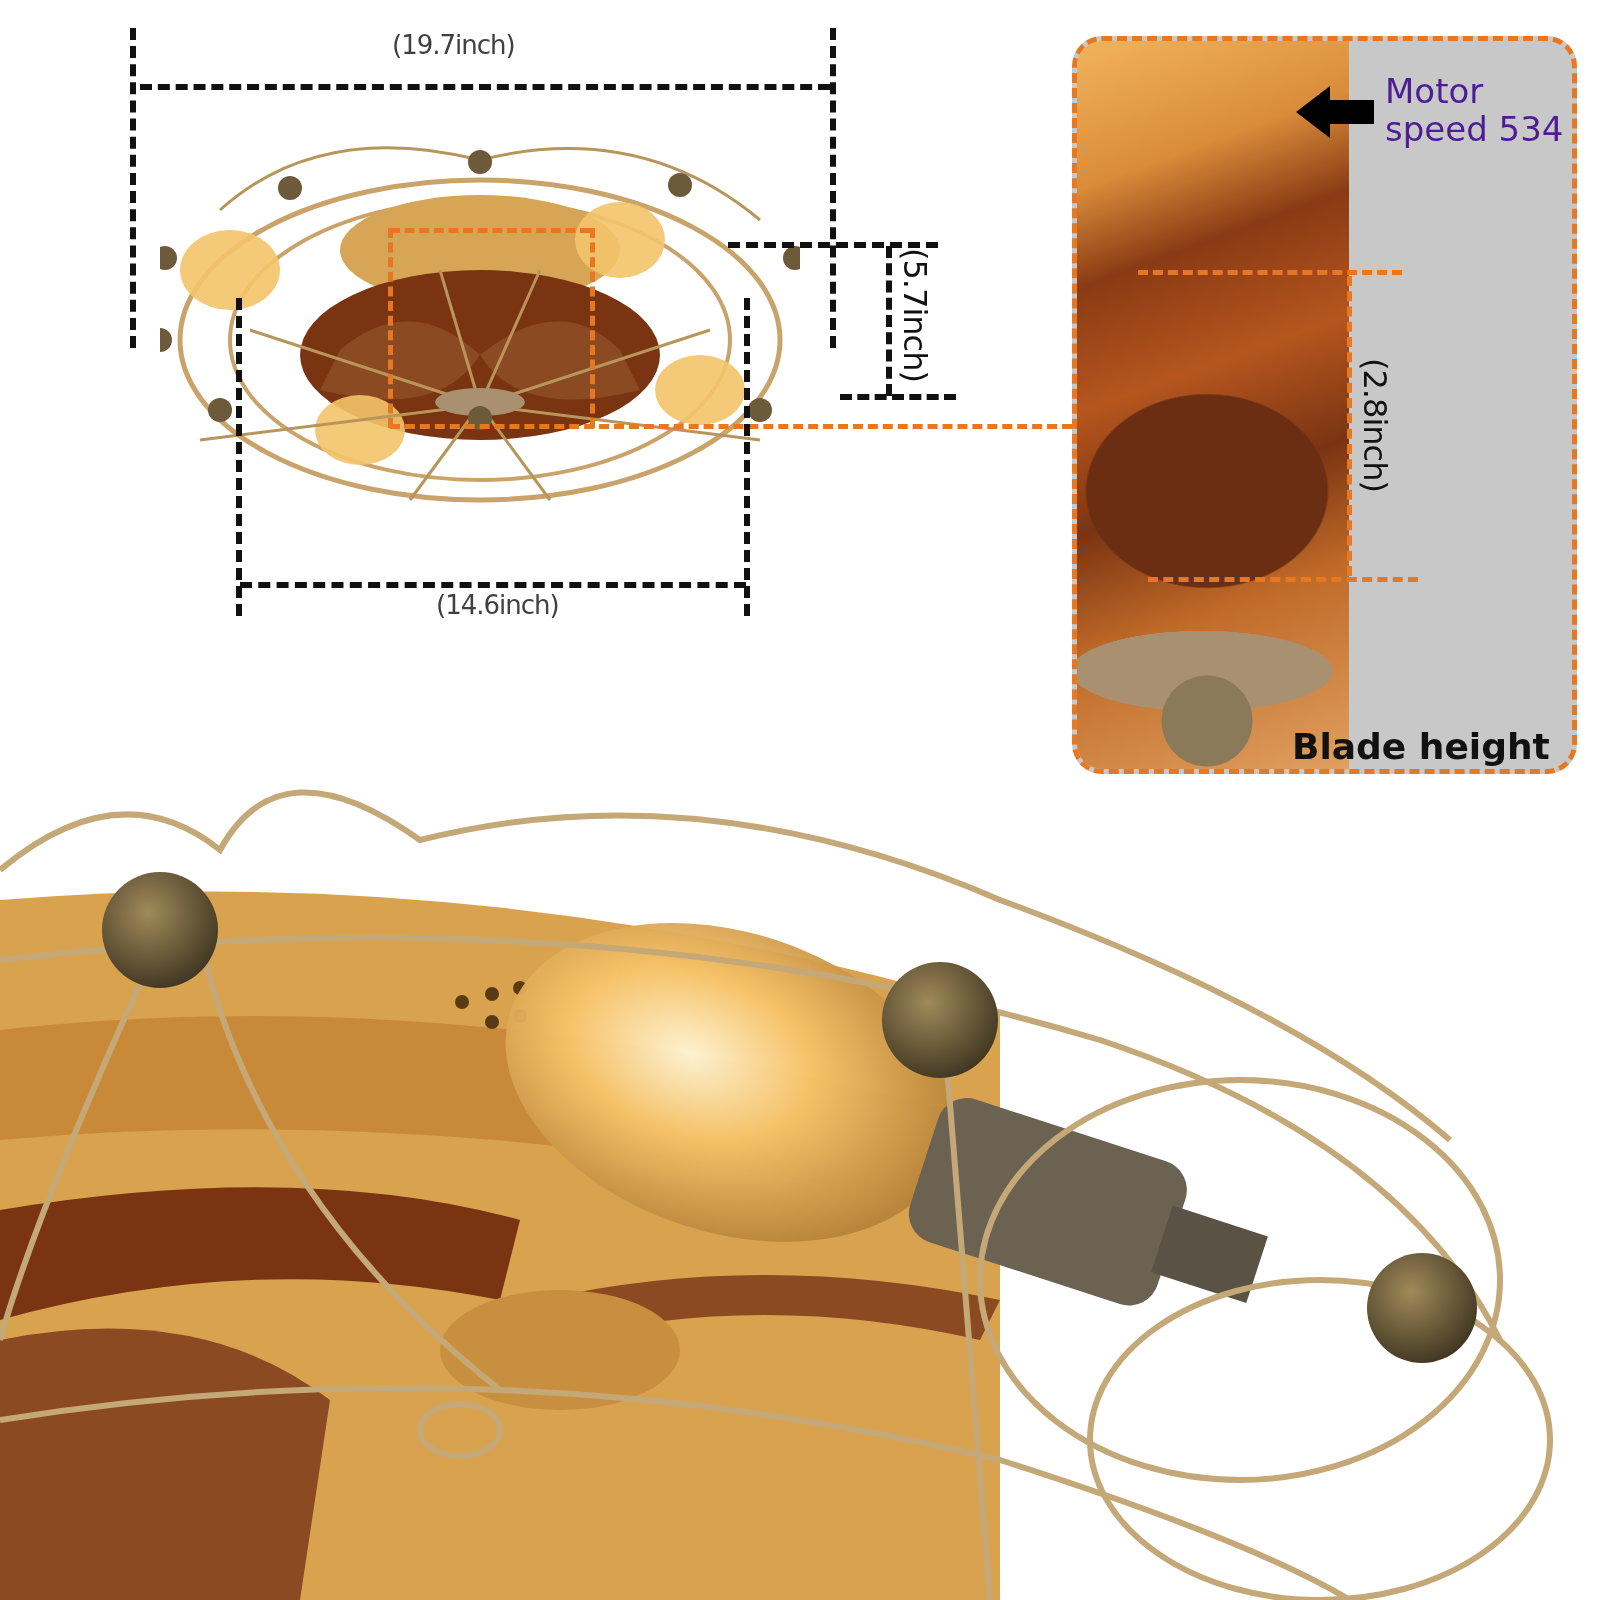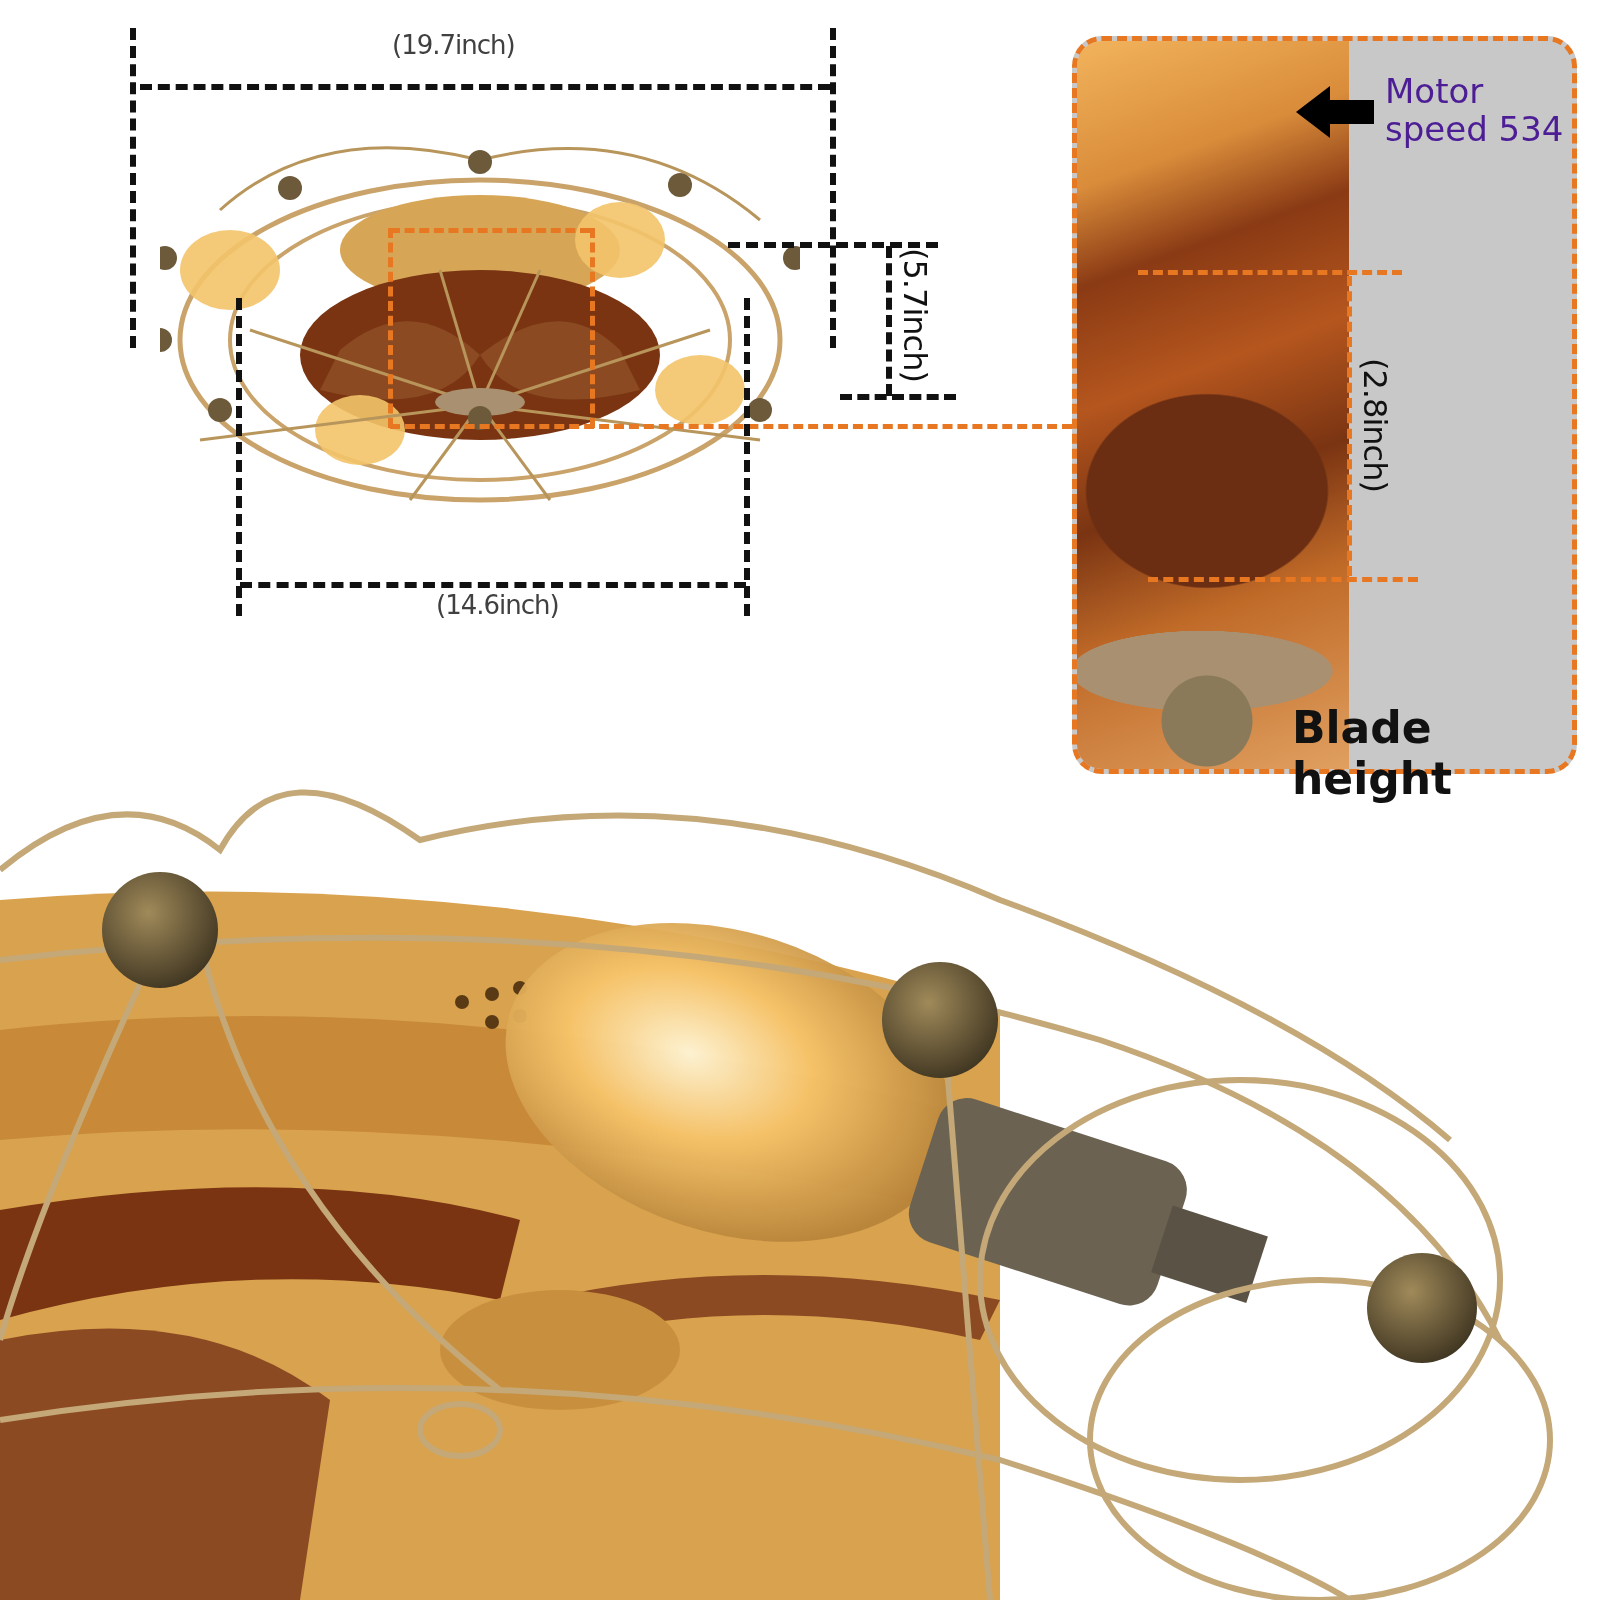--- a/index.html
+++ b/index.html
@@ -14,21 +14,21 @@
   .callout-photo { position:absolute; left:0; top:0; width:272px; height:100%;
     background:
       radial-gradient(circle at 130px 680px, #8a7a5a 0 45px, transparent 46px),
       radial-gradient(ellipse 130px 40px at 125px 630px, #a89070 0 100%, transparent 101%),
       radial-gradient(ellipse 200px 160px at 130px 450px, #6b2e12 0 60%, transparent 61%),
       linear-gradient(160deg, #f2b35c 0%, #d98c3a 18%, #8a3a14 30%, #b5561e 45%, #7a3412 60%, #c06a28 75%, #e0a060 100%);
   }
   .callout-title { position:absolute; left:1385px; top:72px; font-family:"DejaVu Sans", sans-serif; font-size:34px; line-height:38px; color:#4c1d95; }
   .arrow { position:absolute; left:1296px; top:86px; width:0; height:0; border-top:26px solid transparent; border-bottom:26px solid transparent; border-right:34px solid #000; }
   .arrow-shaft { position:absolute; left:1328px; top:100px; width:46px; height:24px; background:#000; }
-  .blade-label { position:absolute; left:1292px; top:702px; font-family:"DejaVu Sans", sans-serif; font-size:44px; font-weight:bold; color:#111; }
+  .blade-label { position:absolute; left:1292px; top:726px; font-family:"DejaVu Sans", sans-serif; font-size:36px; font-weight:bold; color:#111; }
   .fan-top { position:absolute; left:160px; top:140px; width:640px; height:380px; }
   .closeup { position:absolute; left:0; top:780px; width:1600px; height:820px; }
 </style>
 </head>
 <body>
 
 <svg class="fan-top" viewBox="0 0 640 380">
   <ellipse cx="320" cy="200" rx="300" ry="160" fill="none" stroke="#c9a36a" stroke-width="5"></ellipse>
   <ellipse cx="320" cy="200" rx="250" ry="140" fill="none" stroke="#c9a36a" stroke-width="4"></ellipse>
   <ellipse cx="320" cy="110" rx="140" ry="55" fill="#d6a656"></ellipse>

